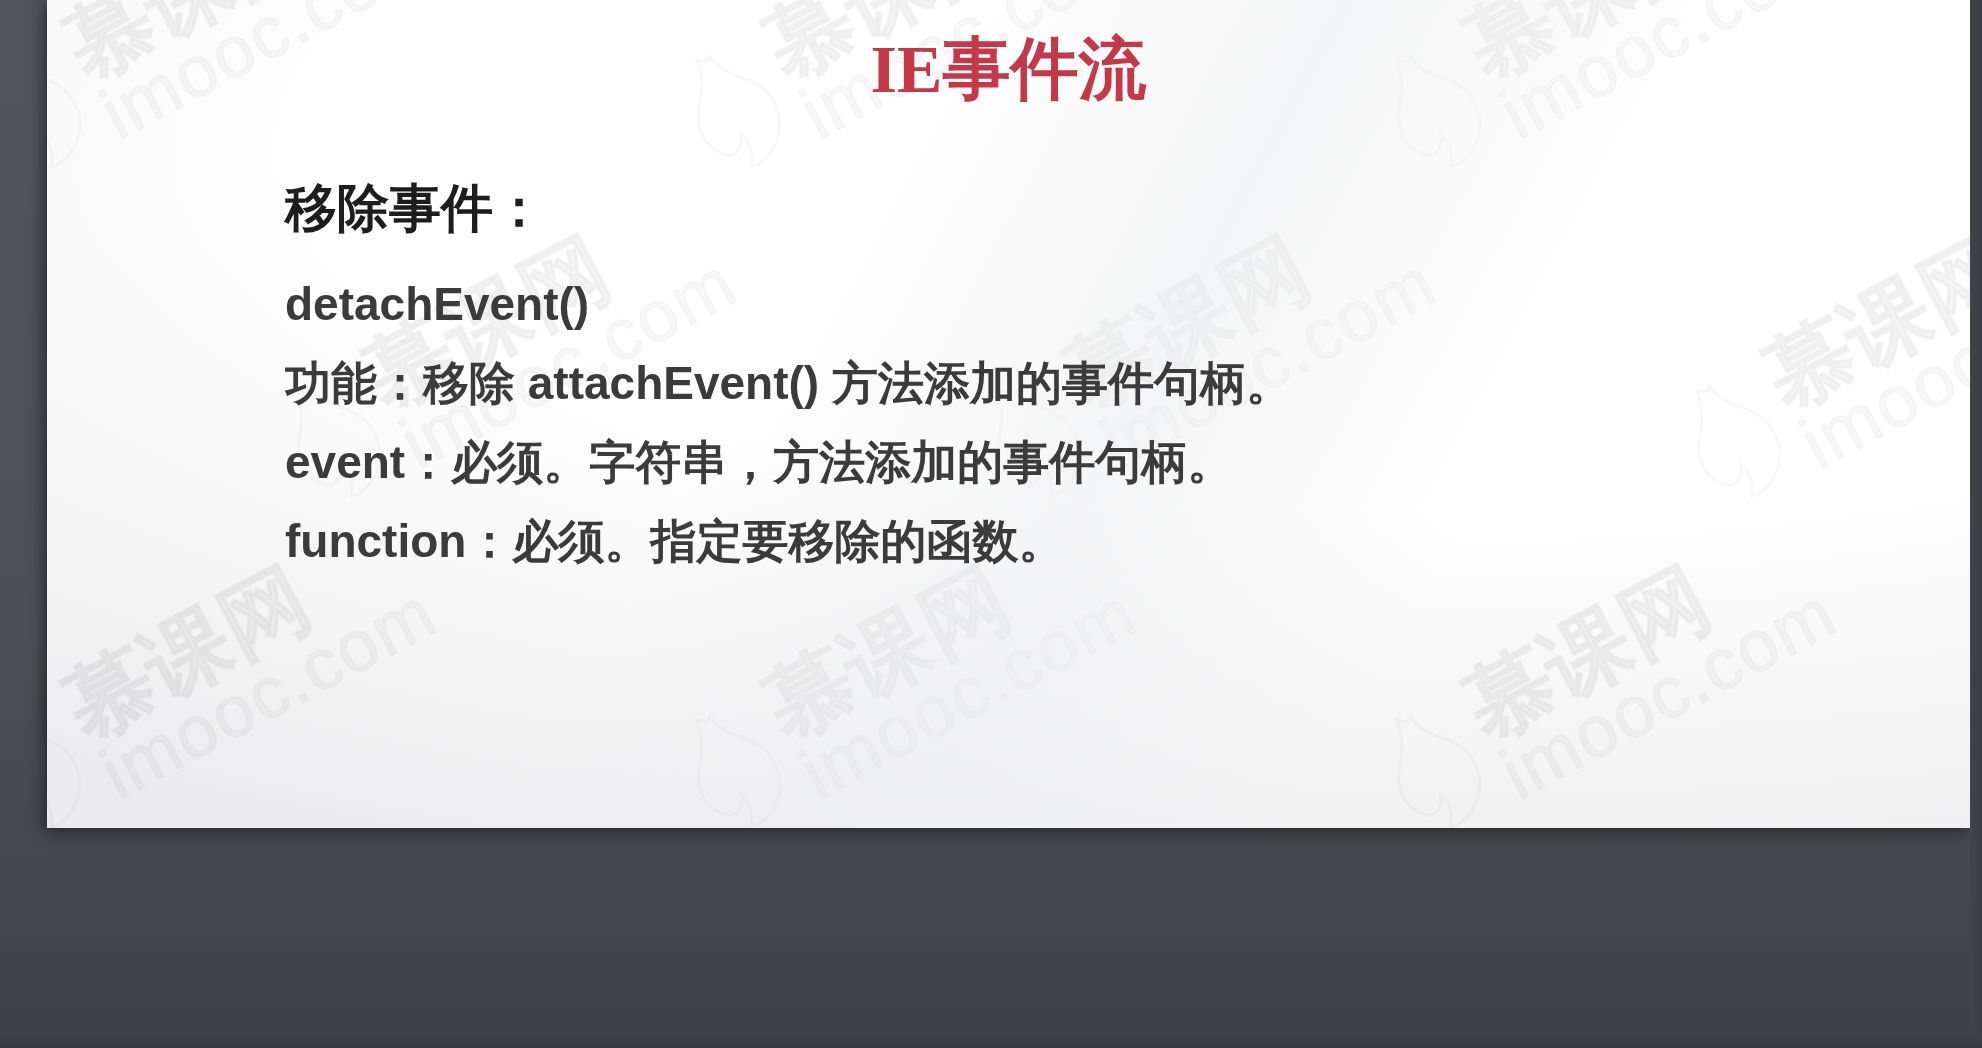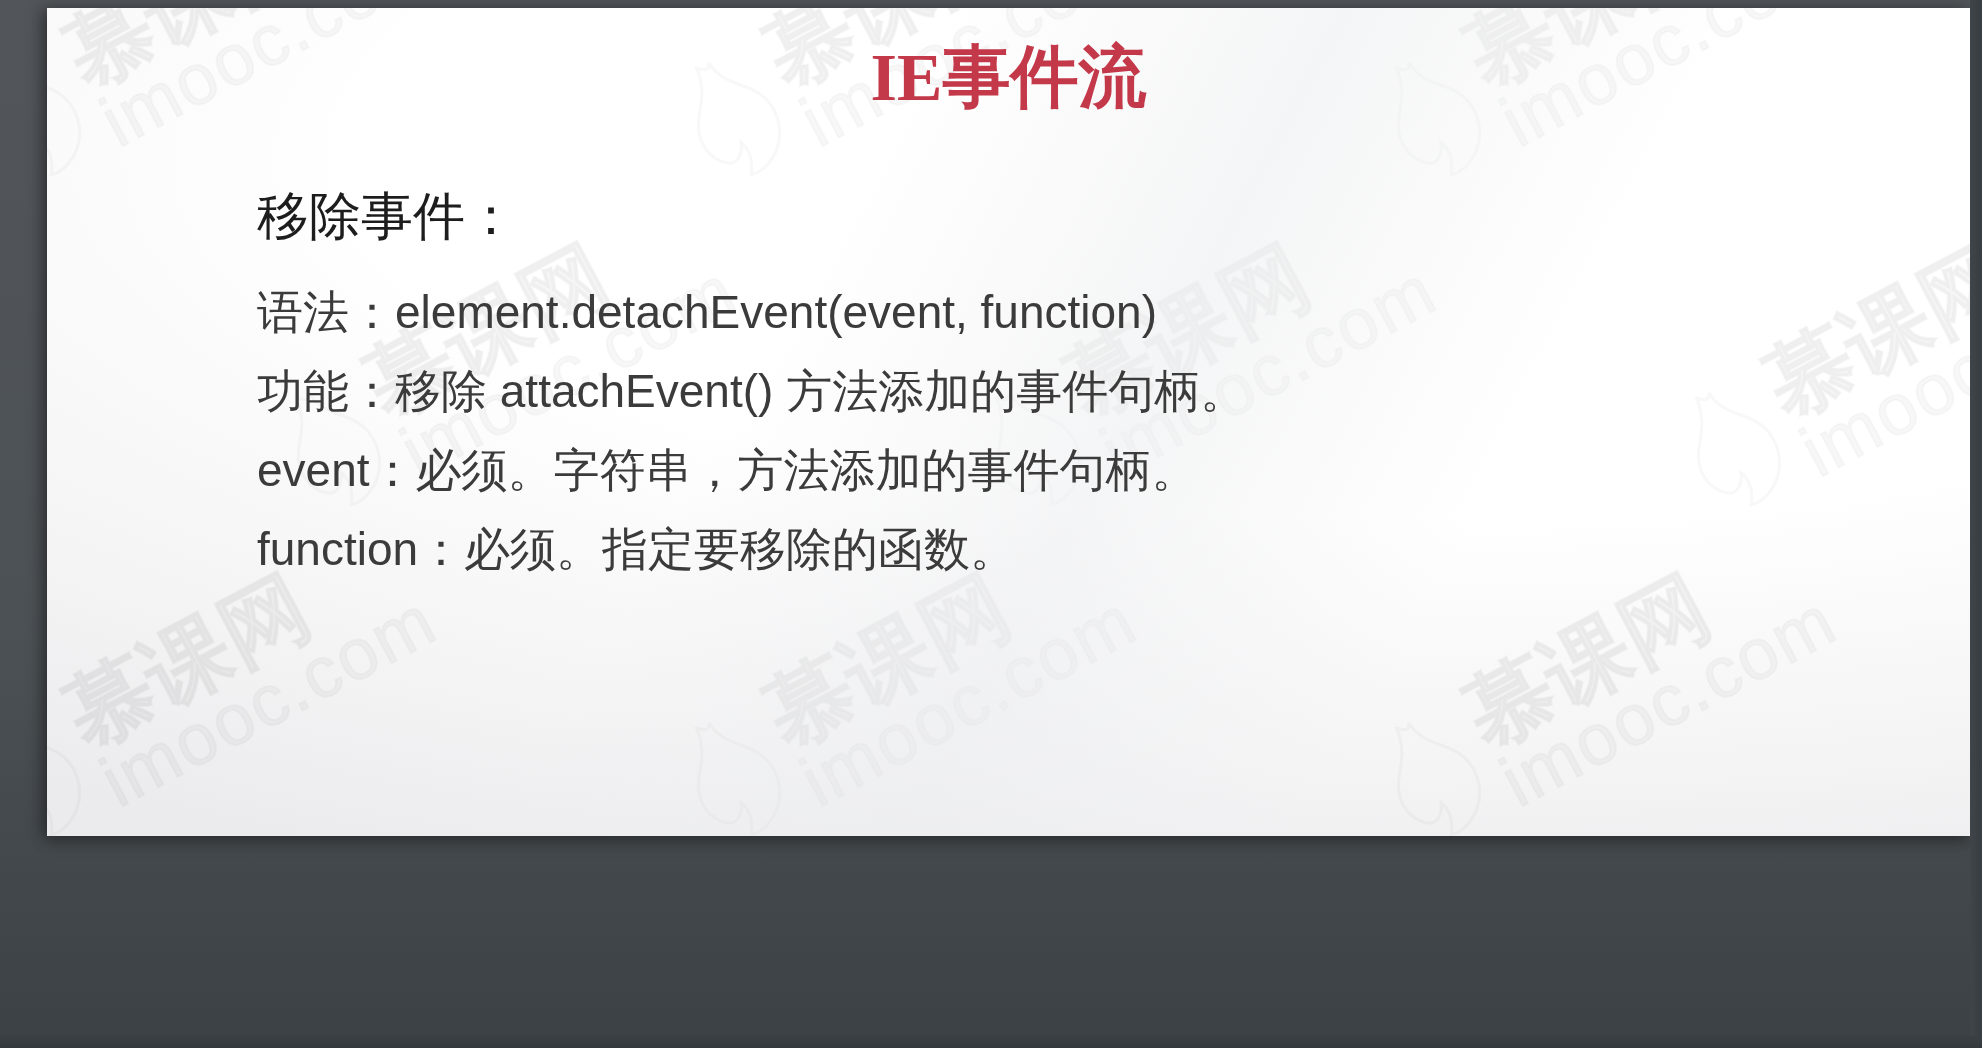--- a/index.html
+++ b/index.html
@@ -27,21 +27,21 @@
     position: absolute;
     inset: 0;
     background: linear-gradient(180deg, #52565a 0%, #4c5155 60%, #3c4145 100%);
     pointer-events: none;
   }
 
   
   #slide-canvas {
     position: absolute;
     left: 47px;
-    top: 8px;
+    top: 0px;
     width: 1923px;
     height: 828px;
     background:
       radial-gradient(120% 95% at 72% 18%, #ffffff 0%, #ffffff 46%, #f4f4f5 78%, #ebebed 100%);
     overflow: hidden;
     box-shadow: -6px 0 14px rgba(0,0,0,0.28), 0 6px 14px rgba(0,0,0,0.25);
   }
 
   
   #slide-sheen {
@@ -117,24 +117,25 @@
 
   
   #slide-body {
     position: absolute;
     left: 210px;
     top: 175px;
     width: 1560px;
     z-index: 4;
   }
   .body-line {
-    font-weight: 400;
+    font-weight: 700;
     color: #3b3b3b;
     letter-spacing: 0px;
     white-space: nowrap;
+    margin-left: 28px;
   }
   .body-line.heading {
     font-size: 52px;
     color: #1d1d1d;
     line-height: 1.30;
     margin-bottom: 22px;
   }
   .body-line.item {
     font-size: 46px;
     line-height: 1.72;
@@ -300,21 +301,21 @@
             <span class="wm-en">imooc.com</span>
           </span>
         </div>
       </div>
     <div id="slide-sheen"></div>
 
     <div id="slide-title">IE事件流</div>
 
     <div id="slide-body">
       <div class="body-line heading">移除事件：</div>
-      <div class="body-line item">语法：element.detachEvent(event, function)</div>
+      <div class="body-line item">detachEvent()</div>
       <div class="body-line item">功能：移除 attachEvent() 方法添加的事件句柄。</div>
       <div class="body-line item">event：必须。字符串，方法添加的事件句柄。</div>
       <div class="body-line item">function：必须。指定要移除的函数。</div>
     </div>
 
   </div>
 
   <div id="right-edge"></div>
   <div id="bottom-edge"></div>
 </div>

